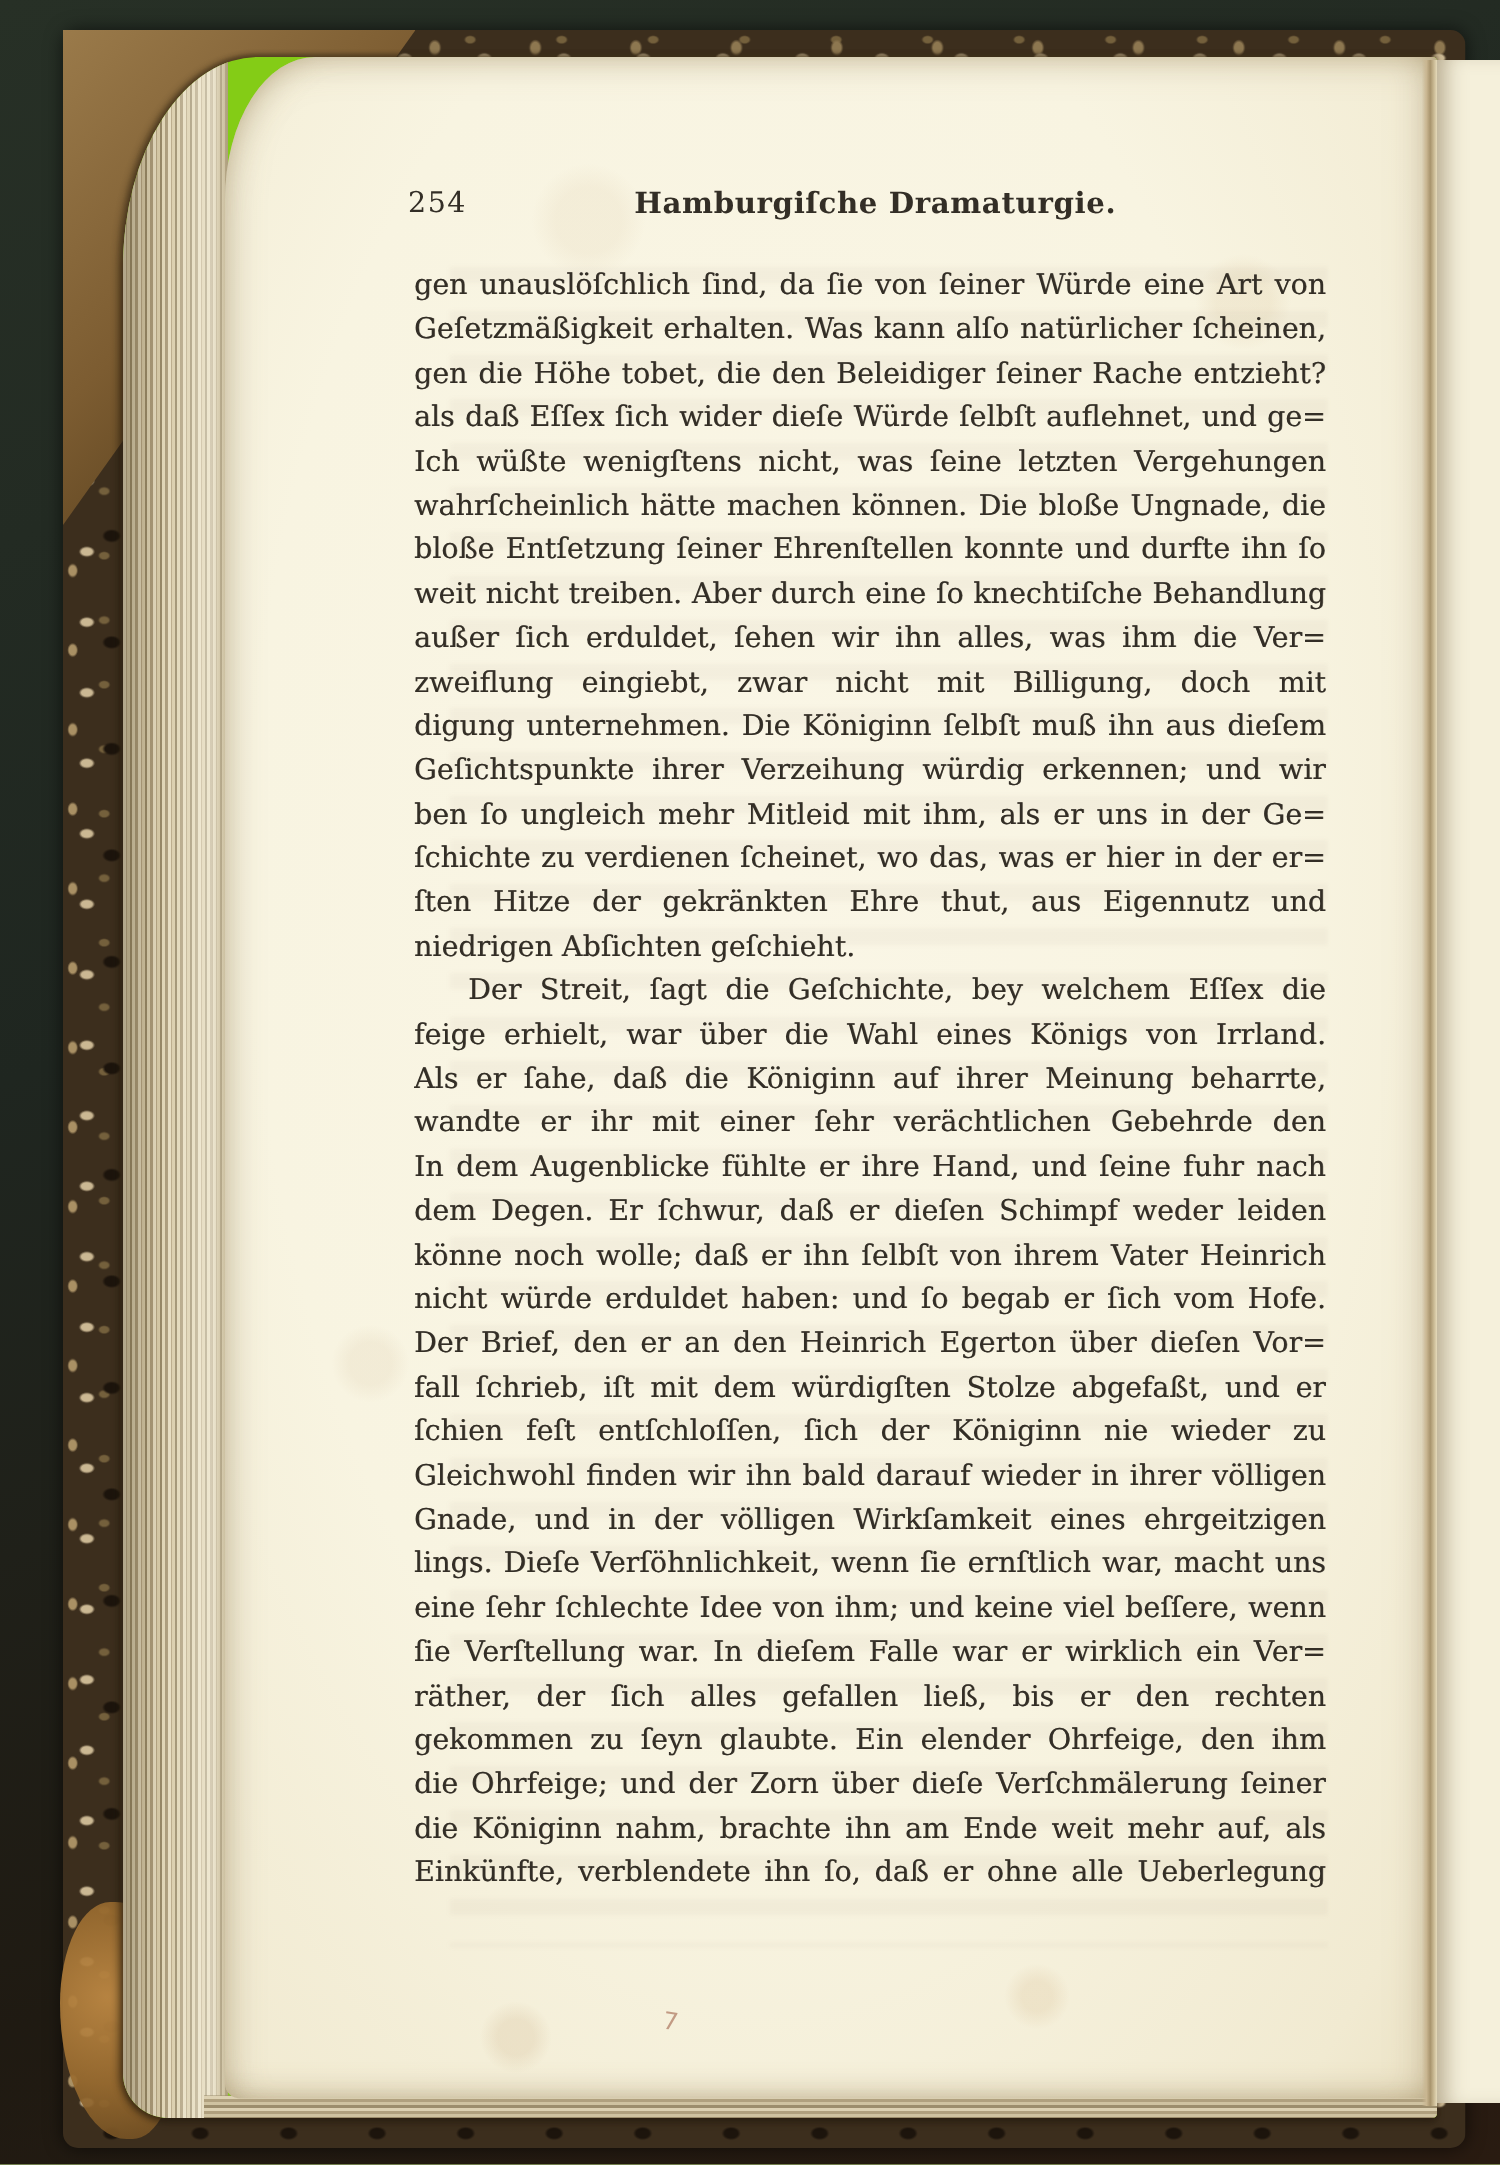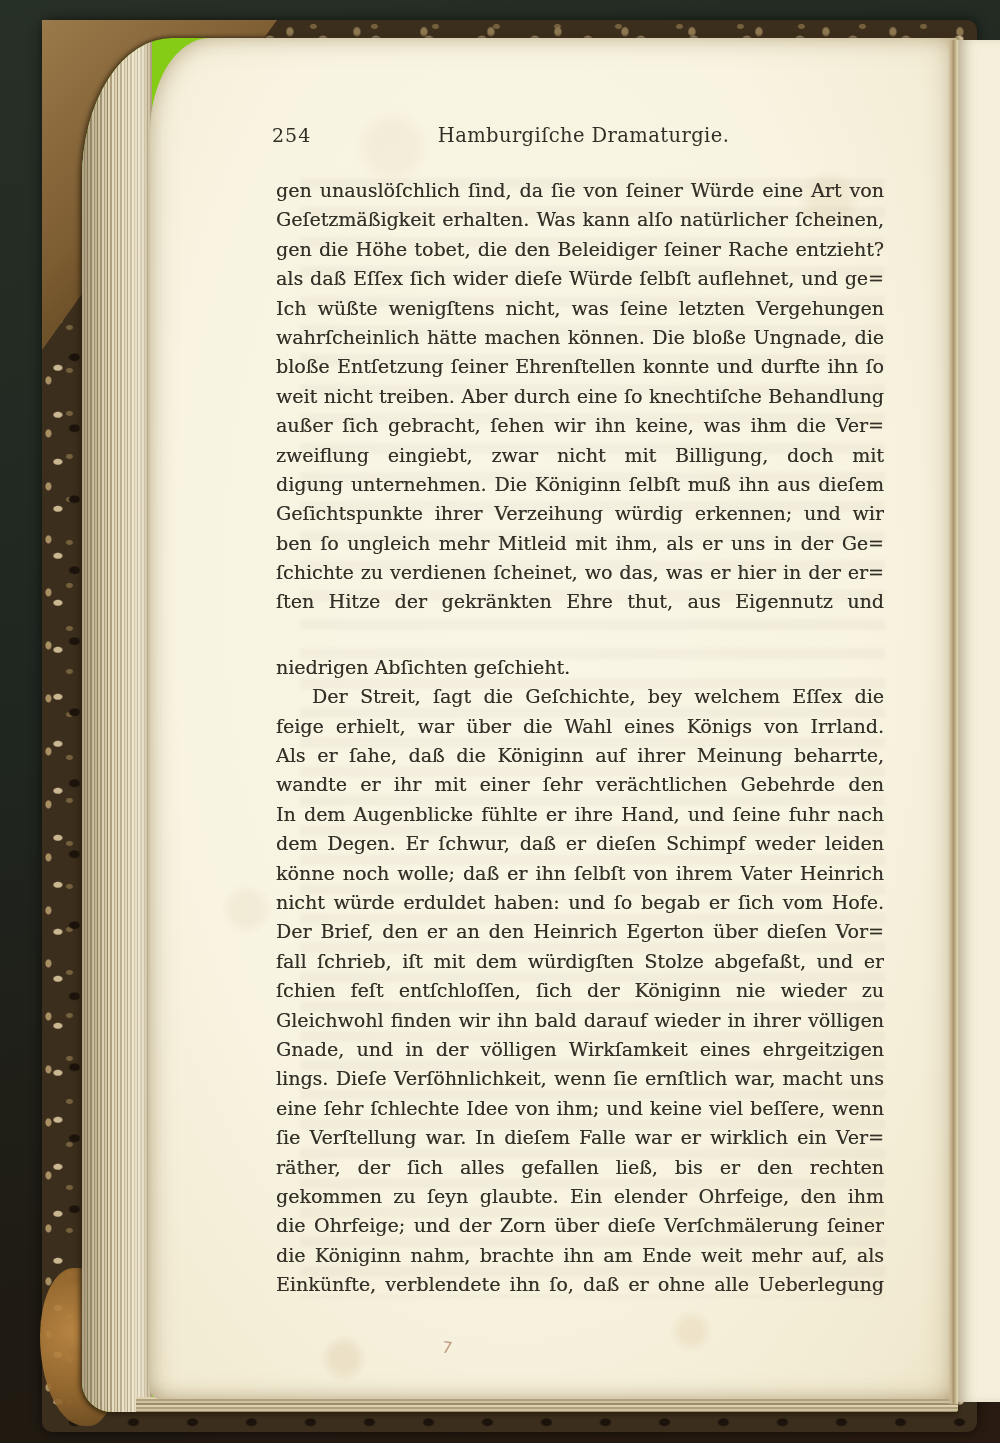--- a/index.html
+++ b/index.html
@@ -72,29 +72,29 @@
       radial-gradient(circle at 30% 8%,rgba(180,140,85,.07) 0 22px,transparent 38px);
   }
   .showthrough{
     position:absolute;left:150px;top:140px;width:585px;height:1120px;pointer-events:none;
     background:repeating-linear-gradient(180deg,rgba(135,118,102,.05) 0 11px,rgba(0,0,0,0) 11px 29.4px);
     filter:blur(1.5px);
   }
   
   .page-header{position:absolute;left:122px;top:86px;width:608px;height:26px;color:#332e26;}
   .page-number{position:absolute;left:0;top:0;font-size:19px;letter-spacing:1px;}
-  .running-title{position:absolute;left:15px;right:0;top:0;text-align:center;font-size:19.5px;letter-spacing:.4px;}
+  .running-title{position:absolute;left:15px;right:0;top:0;text-align:center;font-size:19.5px;letter-spacing:.4px;font-weight:bold;}
   
   .text-block{
     position:absolute;left:126px;top:138px;width:608px;
     font-size:19px;line-height:29.4px;color:#332e26;
     text-shadow:.3px 0 0 rgba(51,46,38,.55);
   }
   .tline{text-align:justify;text-align-last:justify;height:29.4px;overflow:hidden;}
-  .tline.nojust{text-align-last:left;margin-top:36px;}
+  .tline.nojust{text-align-last:left;}
   .tline.indent{padding-left:36px;}
   
   .mark7{
     position:absolute;left:292px;top:1300px;font-size:16px;color:rgba(152,84,60,.55);
     transform:rotate(9deg);font-family:"DejaVu Sans","Liberation Sans",sans-serif;
   }
   
   .gutter-line{
     position:absolute;left:948px;top:40px;width:10px;height:1364px;
     background:linear-gradient(90deg,rgba(150,128,92,0) 0%,#c9b691 30%,#a8946d 55%,#cbbb95 80%,#e5dabb 100%);
@@ -125,21 +125,21 @@
     <div class="text-block">
       <div>
           <div class="tline">gen unauslöſchlich ſind, da ſie von ſeiner Würde eine Art von</div>
           <div class="tline">Geſetzmäßigkeit erhalten. Was kann alſo natürlicher ſcheinen,</div>
           <div class="tline">gen die Höhe tobet, die den Beleidiger ſeiner Rache entzieht?</div>
           <div class="tline">als daß Eſſex ſich wider dieſe Würde ſelbſt auflehnet, und ge=</div>
           <div class="tline">Ich wüßte wenigſtens nicht, was ſeine letzten Vergehungen ſonſt</div>
           <div class="tline">wahrſcheinlich hätte machen können. Die bloße Ungnade, die</div>
           <div class="tline">bloße Entſetzung ſeiner Ehrenſtellen konnte und durfte ihn ſo</div>
           <div class="tline">weit nicht treiben. Aber durch eine ſo knechtiſche Behandlung</div>
-          <div class="tline">außer ſich gebracht, ſehen wir ihn keine, was ihm die Ver=</div>
+          <div class="tline">außer ſich erduldet, ſehen wir ihn alles, was ihm die Ver=</div>
           <div class="tline">zweiflung eingiebt, zwar nicht mit Billigung, doch mit Entſchul=</div>
           <div class="tline">digung unternehmen. Die Königinn ſelbſt muß ihn aus dieſem</div>
           <div class="tline">Geſichtspunkte ihrer Verzeihung würdig erkennen; und wir ha=</div>
           <div class="tline">ben ſo ungleich mehr Mitleid mit ihm, als er uns in der Ge=</div>
           <div class="tline">ſchichte zu verdienen ſcheinet, wo das, was er hier in der er=</div>
           <div class="tline">ſten Hitze der gekränkten Ehre thut, aus Eigennutz und andern</div>
           <div class="tline nojust">niedrigen Abſichten geſchieht.</div>
         </div>
       <div>
           <div class="tline indent">Der Streit, ſagt die Geſchichte, bey welchem Eſſex die Ohr=</div>

